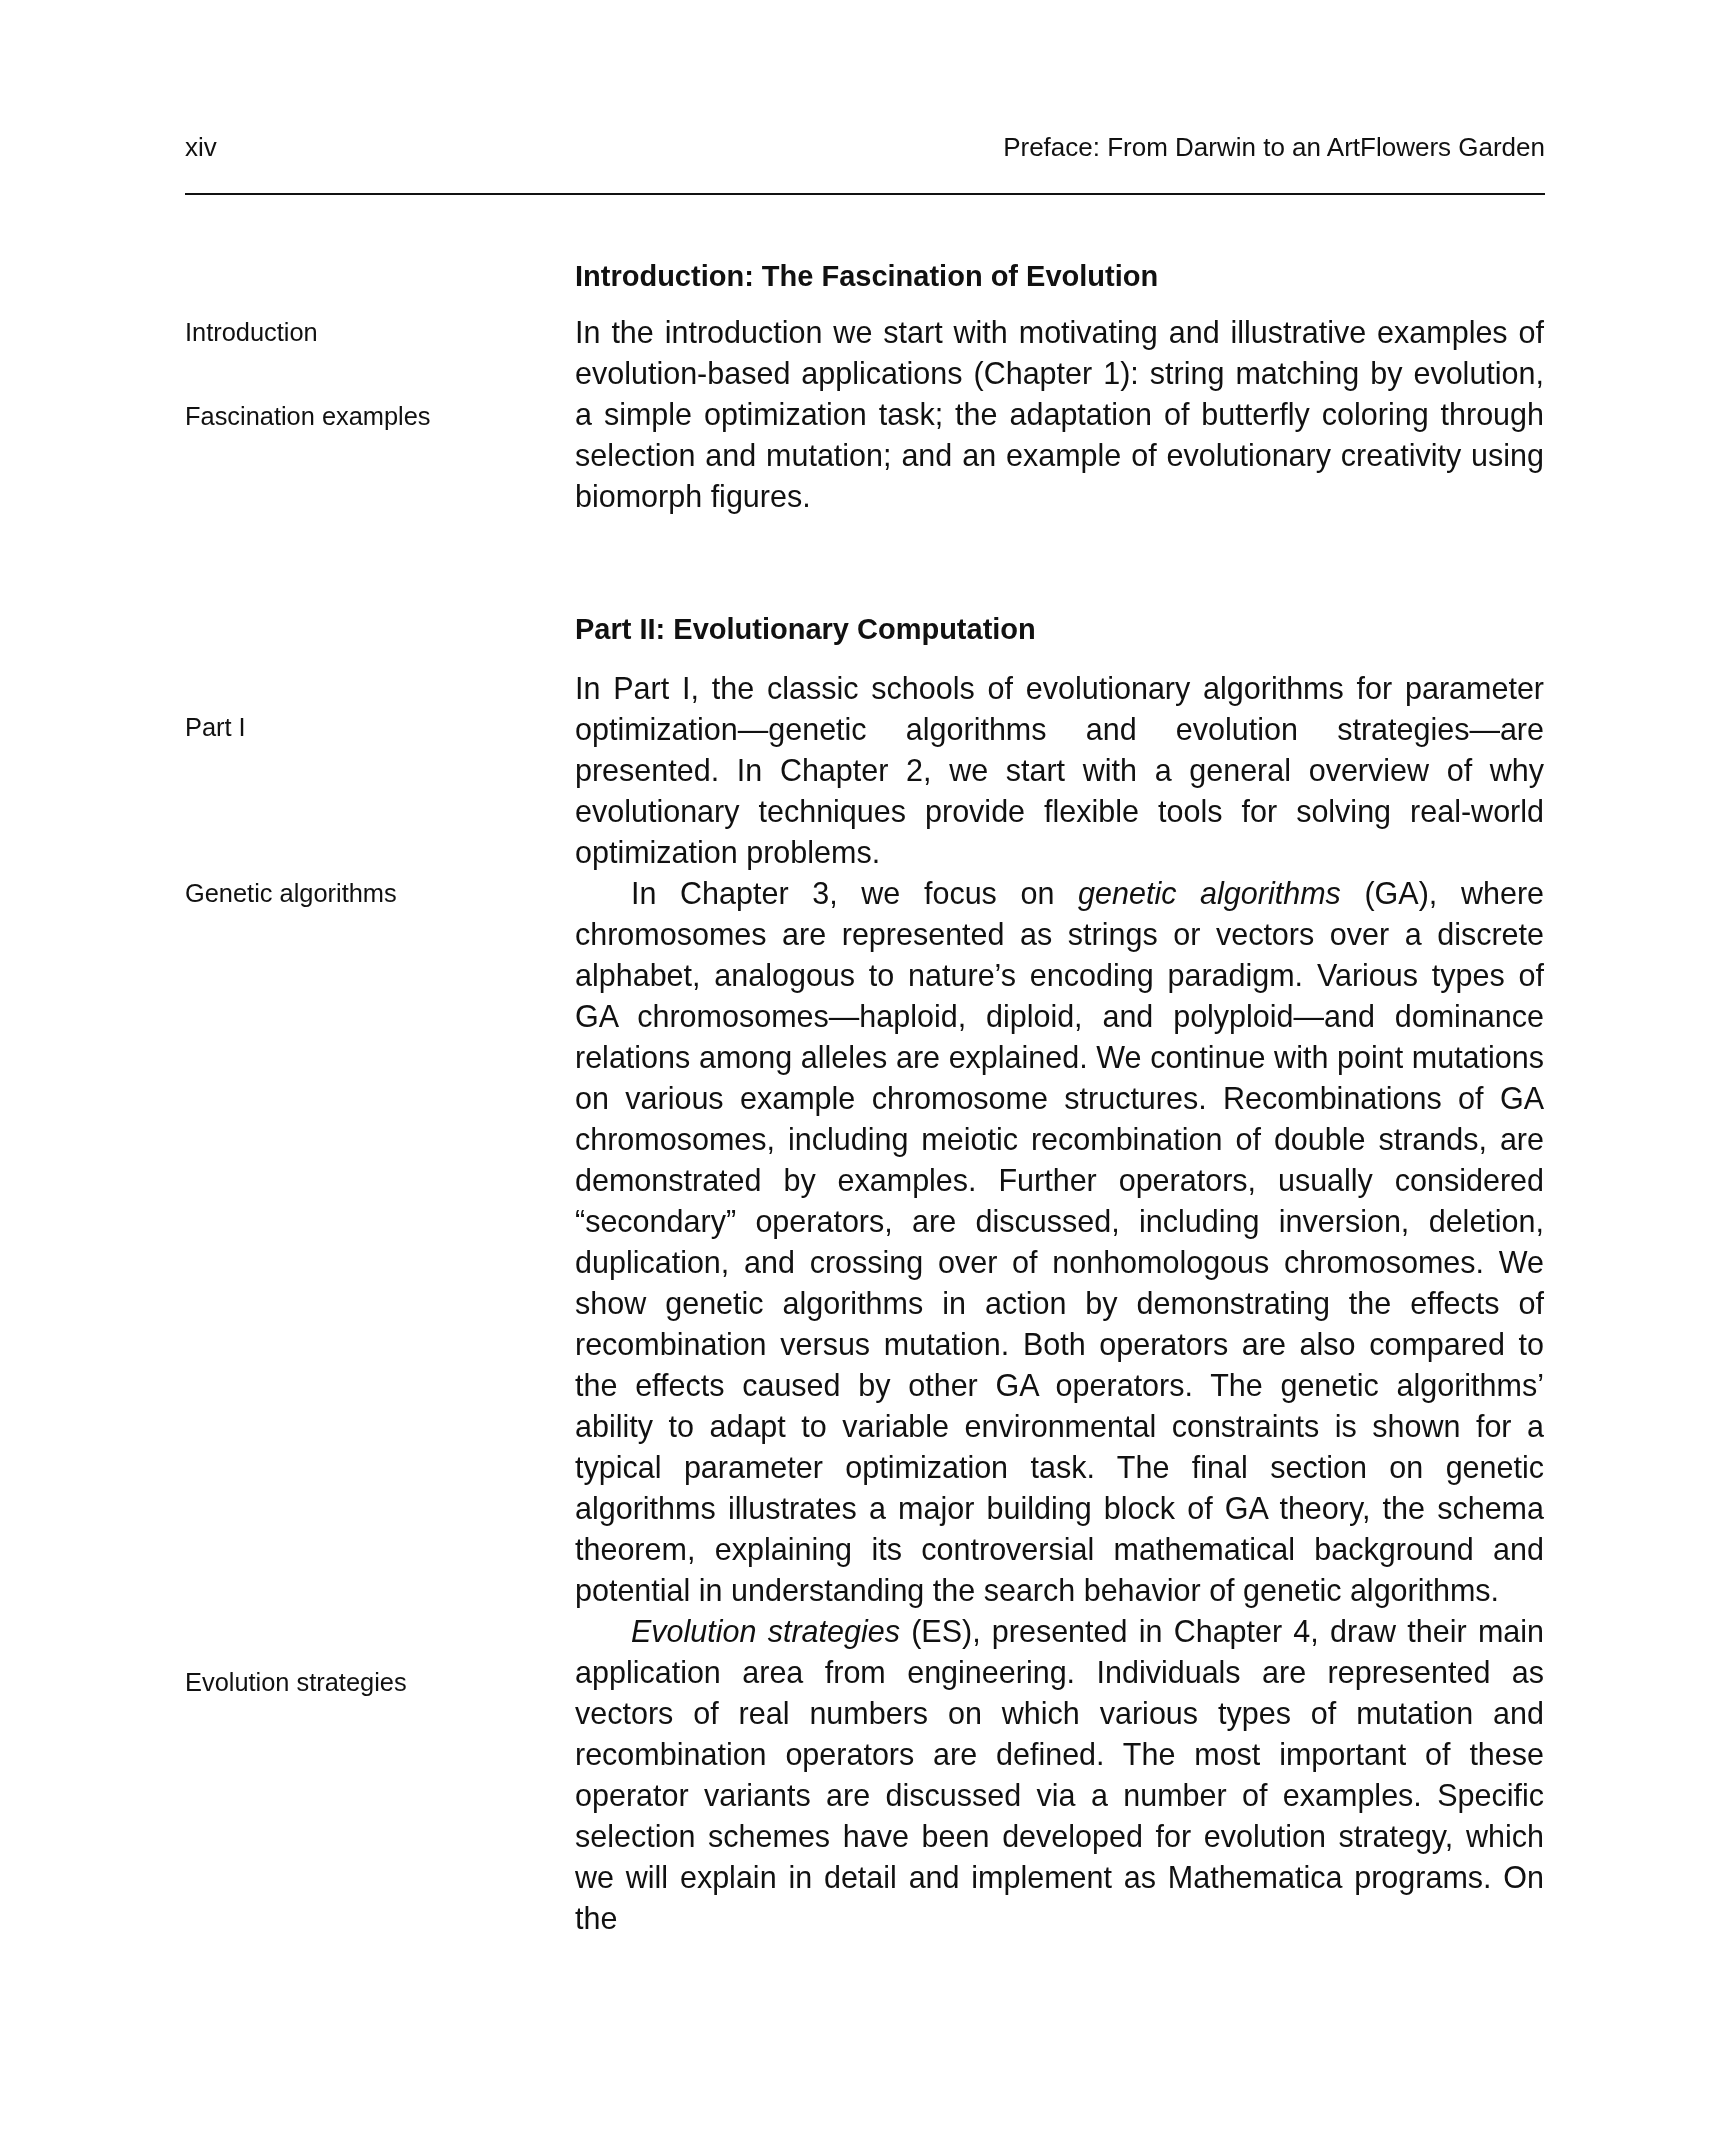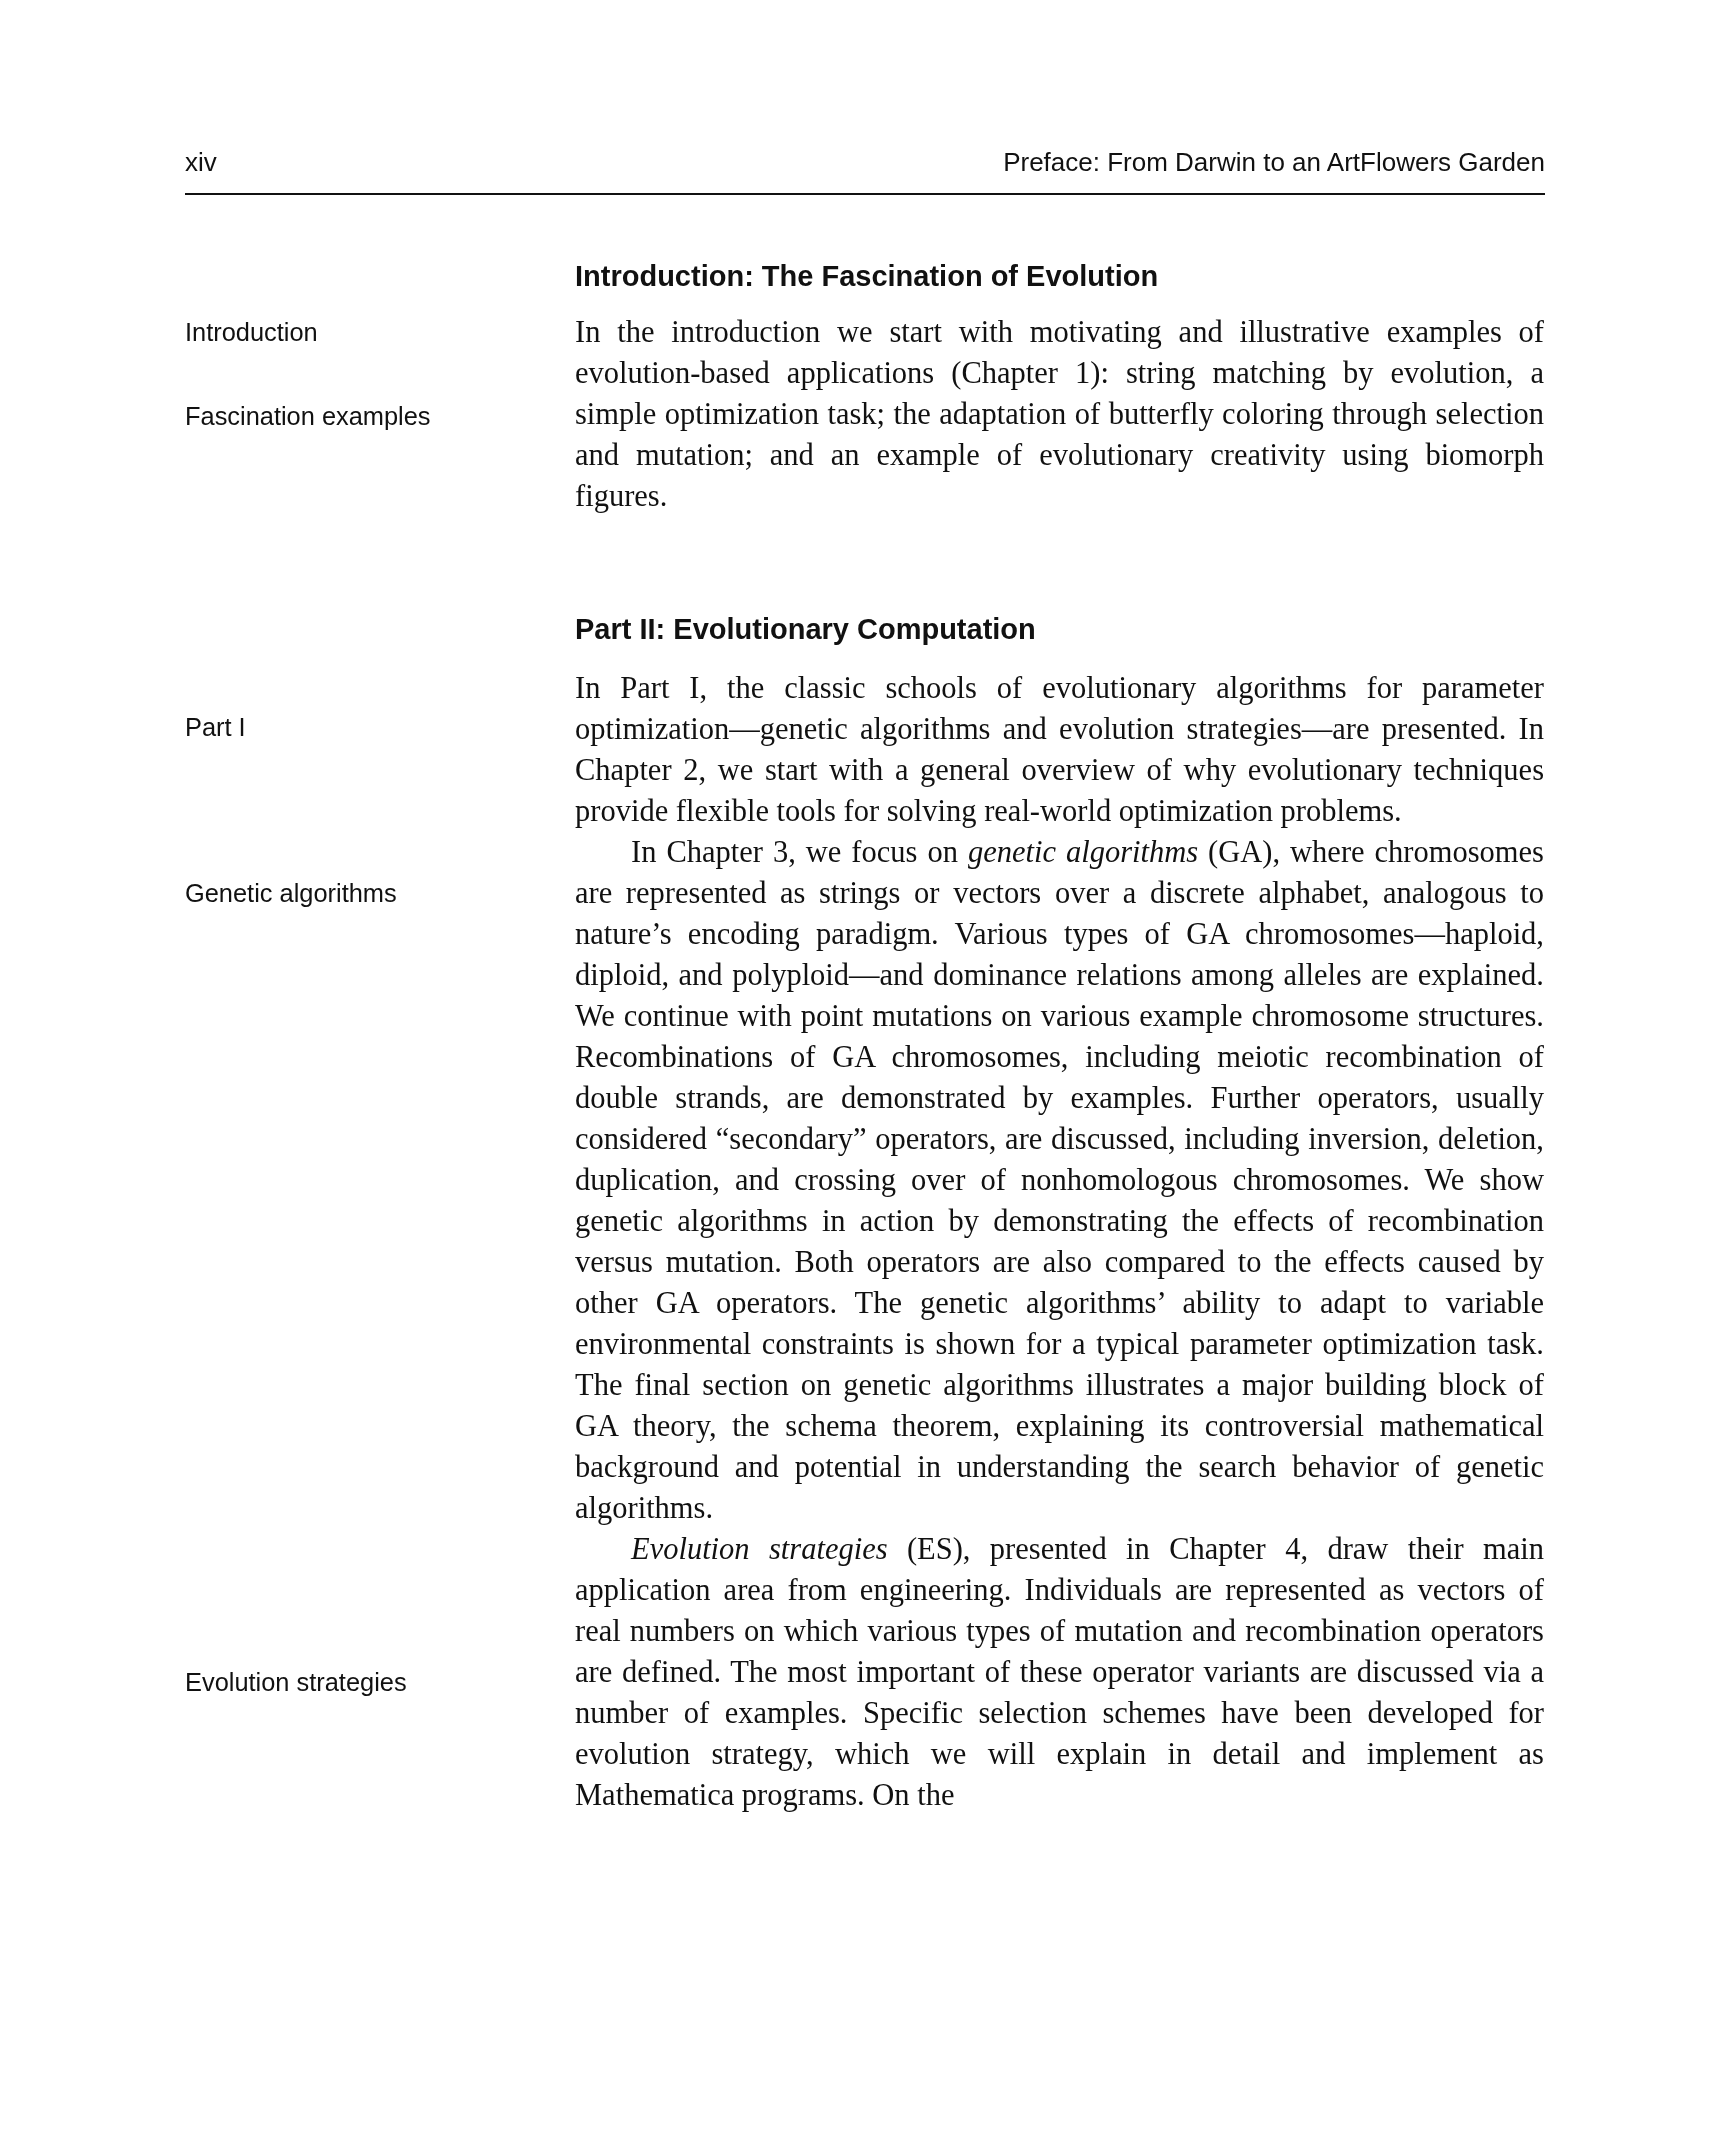--- a/index.html
+++ b/index.html
@@ -10,21 +10,21 @@
     body {
       width: 1735px;
       height: 2140px;
       position: relative;
       overflow: hidden;
       color: #111111;
     }
     .running-header {
       position: absolute;
       left: 185px;
-      top: 147px;
+      top: 132px;
       width: 1360px;
       height: 46px;
       font-family: "Liberation Sans", sans-serif;
       font-size: 26px;
     }
     .running-header .folio {
       position: absolute;
       left: 0;
       top: 0;
     }
@@ -53,21 +53,21 @@
     .margin-note {
       position: absolute;
       left: 185px;
       font-family: "Liberation Sans", sans-serif;
       font-size: 25.4px;
     }
     .body-block {
       position: absolute;
       left: 575px;
       width: 969px;
-      font-family: Liberation Serif, serif;
+      font-family: Liberation Sans, sans-serif;
       font-size: 30.5px;
       line-height: 41px;
       text-align: justify;
       hyphens: manual;
     }
     .body-block p {
       margin: 0;
     }
     .body-block p.indent {
       text-indent: 56px;

